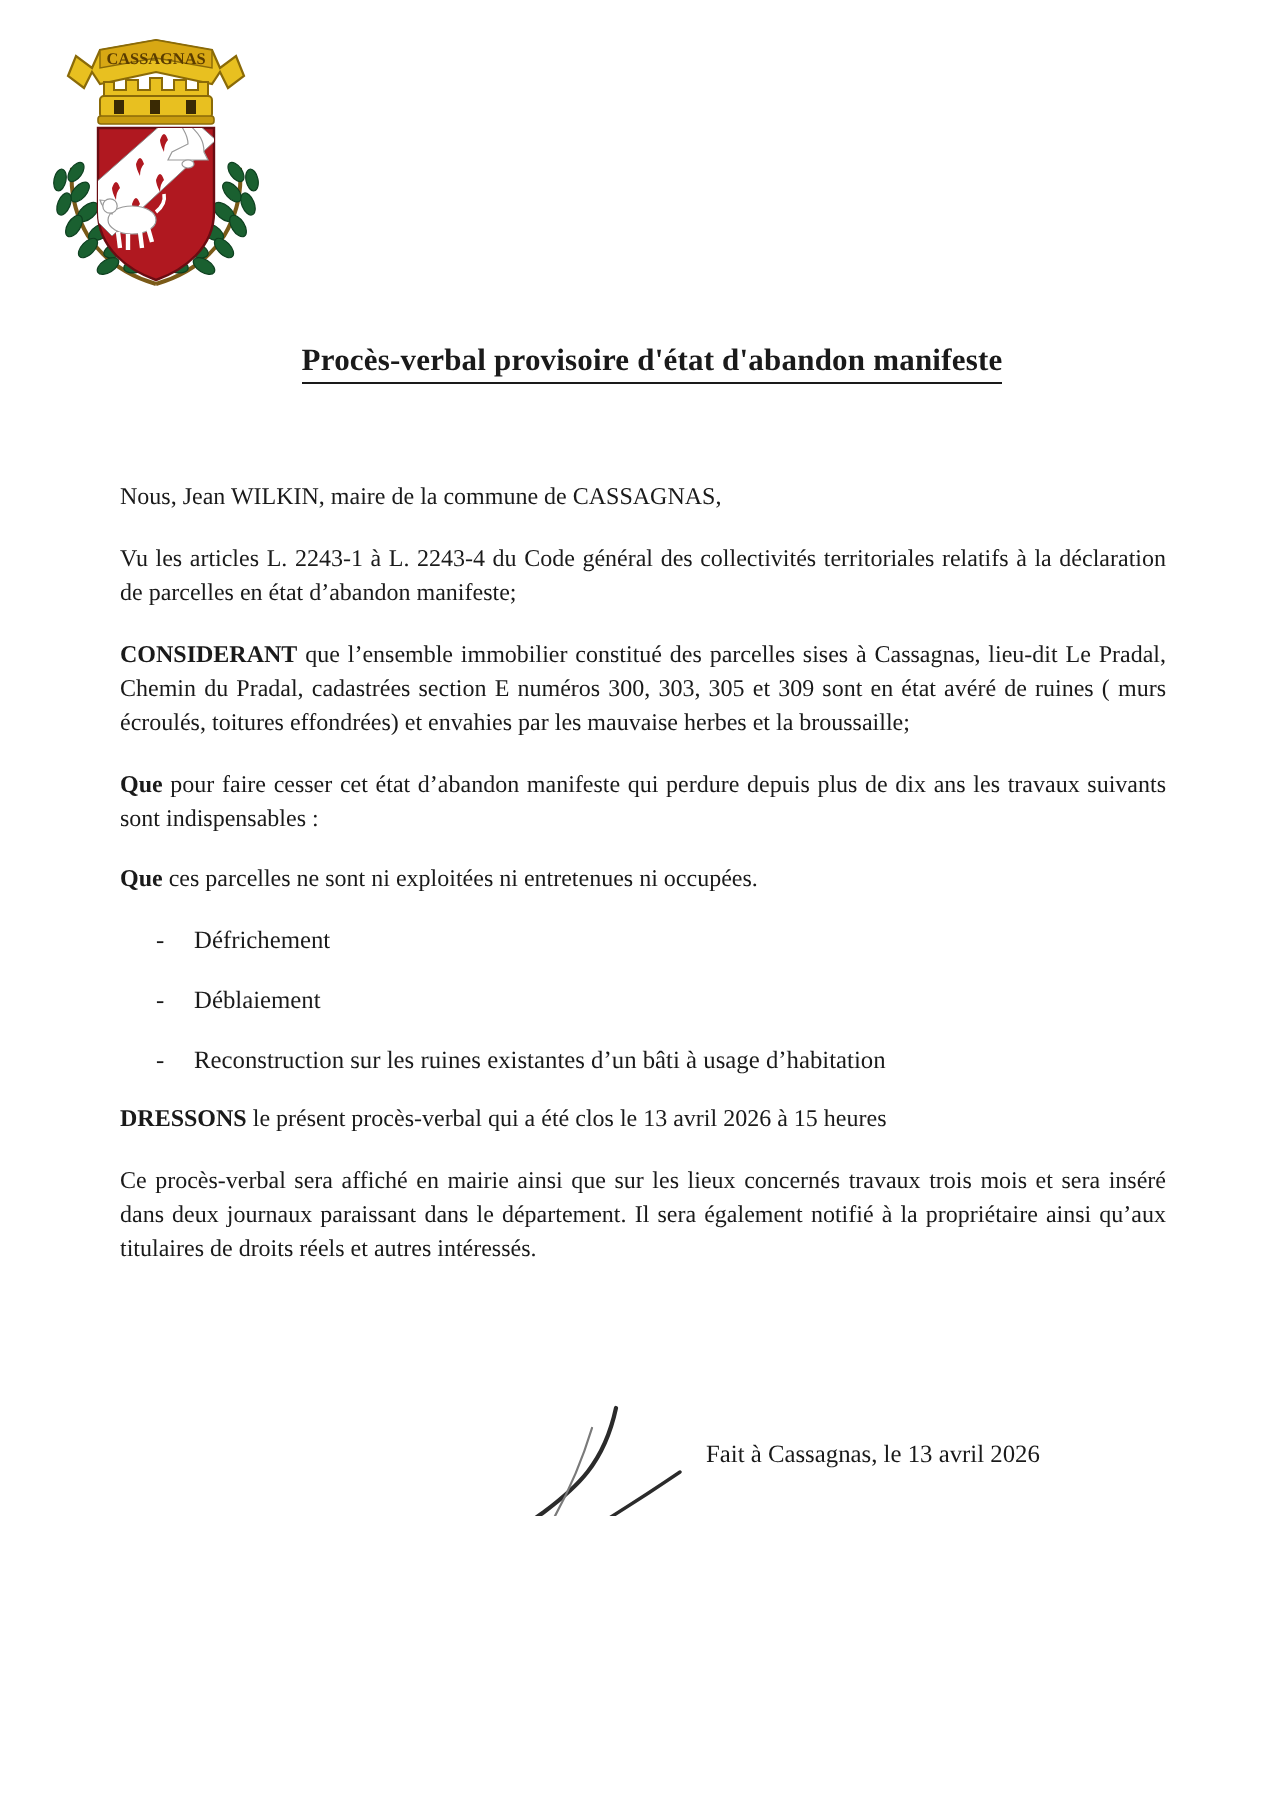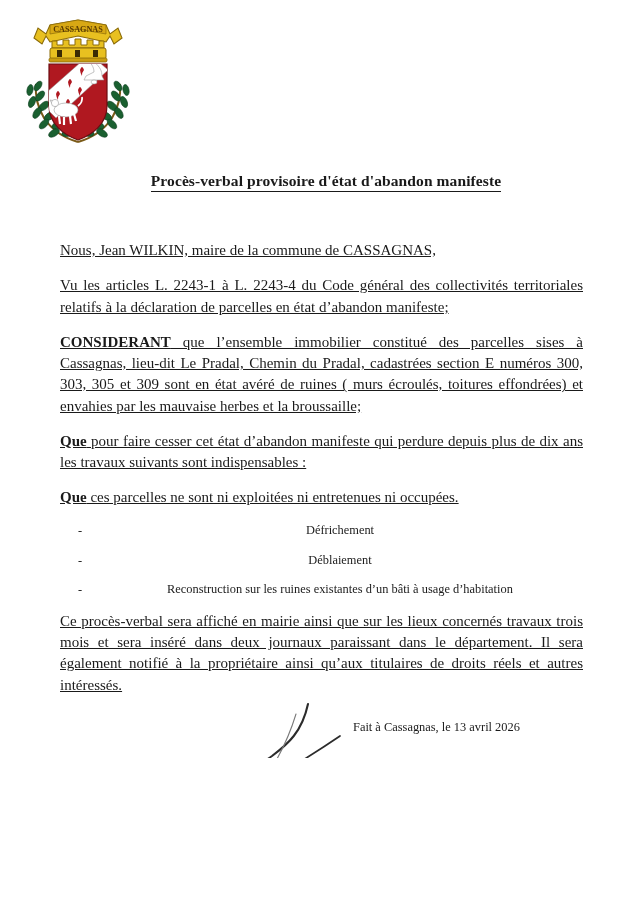--- a/index.html
+++ b/index.html
@@ -47,34 +47,32 @@
   }
 
   
   .body-block {
     position: absolute;
     left: 60px;
     top: 240px;
     width: 523px;
   }
   .para {
-    font-size: 15px;
+    font-size: 12px;
     line-height: 1.42;
     text-align: justify;
     margin: 0 0 14px 0;
-    text-decoration: underline;
   }
   .para.tight { margin-bottom: 13px; }
   .para b { font-weight: bold; }
 
   .works-list {
     list-style: none;
     margin: 4px 0 12px 0;
     padding: 0;
-    text-align: center;
   }
   .works-list li {
     position: relative;
     font-size: 12.4px;
     line-height: 1.42;
     padding-left: 37px;
     margin-bottom: 12px;
   }
   .works-list li::before {
     content: "-";
@@ -215,20 +213,21 @@
     <p class="para tight"><b>Que</b><span> pour faire cesser cet état d’abandon manifeste qui perdure depuis plus de dix ans les travaux suivants sont indispensables :</span></p>
 
     <p class="para"><b>Que</b><span> ces parcelles ne sont ni exploitées ni entretenues ni occupées.</span></p>
 
     <ul class="works-list">
       <li>Défrichement</li>
       <li>Déblaiement</li>
       <li>Reconstruction sur les ruines existantes d’un bâti à usage d’habitation</li>
     </ul>
 
+    <p class="para"><b>DRESSONS</b><span> le présent procès-verbal qui a été clos le 13 avril 2026 à 15 heures</span></p>
 
     <p class="para">Ce procès-verbal sera affiché en mairie ainsi que sur les lieux concernés  travaux trois mois et sera inséré dans deux journaux paraissant dans le département. Il sera également notifié à la propriétaire ainsi qu’aux titulaires de droits réels et autres intéressés.</p>
   </div>
 
   <div class="sign-block">
     <p class="sign-line">Fait à Cassagnas, le 13 avril 2026</p>
     <p class="sign-line name">Maire WILKIN</p>
   </div>
 
   <div class="signature">

